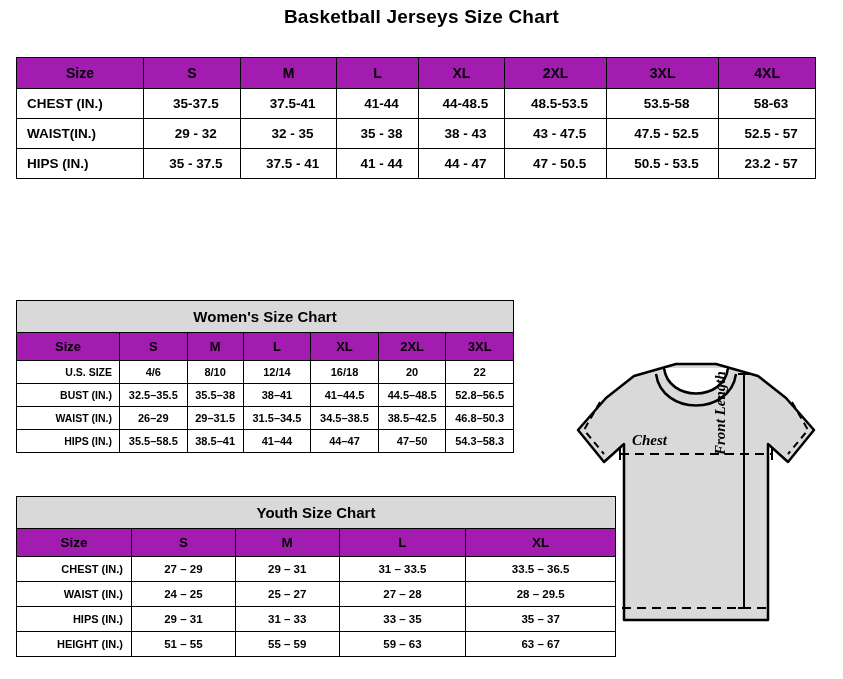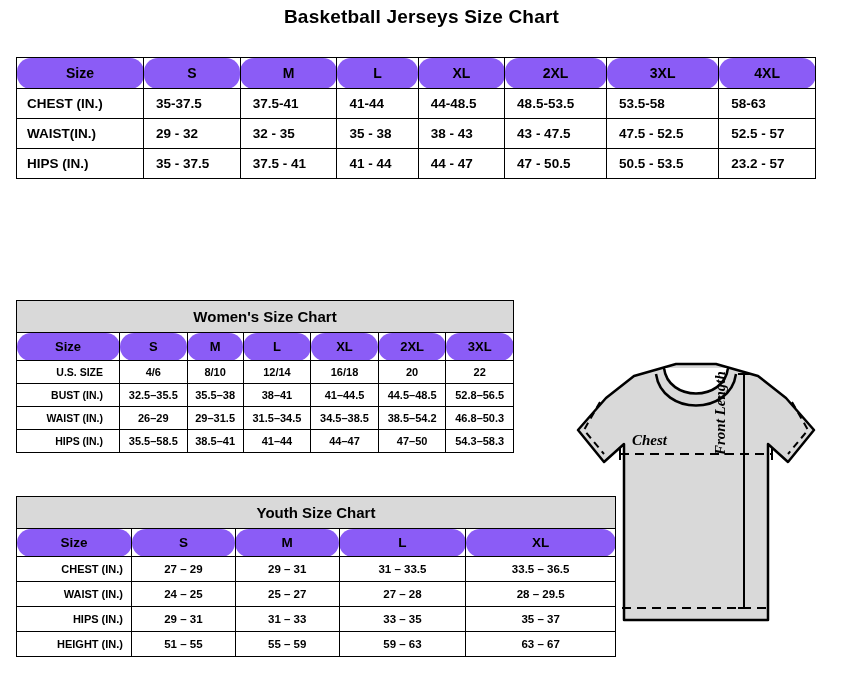--- a/index.html
+++ b/index.html
@@ -37,47 +37,46 @@
     font-weight: bold;
     white-space: nowrap;
   }
   .caption-cell {
     background: #d9d9d9;
     font-size: 16px;
     font-weight: bold;
     padding: 7px 0;
   }
   .hdr-cell {
-    background: #8b5cf6;
-    font-weight: bold;
-    border-radius: 14px;
+    background: #a21caf;
+    font-weight: bold;
   }
 
   
   #mens-table {
     top: 57px;
     left: 16px;
     width: 800px;
   }
   #mens-table .caption-cell { font-size: 16px; padding: 8px 0; }
   #mens-table td { font-size: 13.5px; padding: 7px 4px; }
   #mens-table .row-label { text-align: left; padding-left: 10px; font-size: 13.5px; }
-  #mens-table .val { text-align: left; padding-left: 12px; }
+  #mens-table .val { text-align: center; padding-left: 12px; }
   #mens-table .hdr-cell { font-size: 14px; padding: 7px 4px; }
 
   
   #womens-table {
     top: 300px;
     left: 16px;
     width: 498px;
   }
   #womens-table .caption-cell { font-size: 15px; padding: 7px 0; }
   #womens-table .hdr-cell { font-size: 13px; padding: 6px 2px; }
   #womens-table td { font-size: 11px; padding: 5px 2px; }
-  #womens-table .row-label { text-align: right; padding-right: 16px; font-size: 10.5px; margin-top: 27px; }
+  #womens-table .row-label { text-align: right; padding-right: 7px; font-size: 10.5px; margin-top: 27px; }
 
   
   #youth-table {
     top: 496px;
     left: 16px;
     width: 600px;
   }
   #youth-table .caption-cell { font-size: 15px; padding: 7px 0; }
   #youth-table .hdr-cell { font-size: 13.5px; padding: 6px 2px; }
   #youth-table td { font-size: 11.5px; padding: 6px 2px; }
@@ -195,21 +194,21 @@
         <td class="val">41–44.5</td>
         <td class="val">44.5–48.5</td>
         <td class="val">52.8–56.5</td>
       </tr>
       <tr>
         <td class="row-label">WAIST  (IN.)</td>
         <td class="val">26–29</td>
         <td class="val">29–31.5</td>
         <td class="val">31.5–34.5</td>
         <td class="val">34.5–38.5</td>
-        <td class="val">38.5–54.2</td>
+        <td class="val">38.5–42.5</td>
         <td class="val">46.8–50.3</td>
       </tr>
       <tr>
         <td class="row-label">HIPS  (IN.)</td>
         <td class="val">35.5–58.5</td>
         <td class="val">38.5–41</td>
         <td class="val">41–44</td>
         <td class="val">44–47</td>
         <td class="val">47–50</td>
         <td class="val">54.3–58.3</td>

